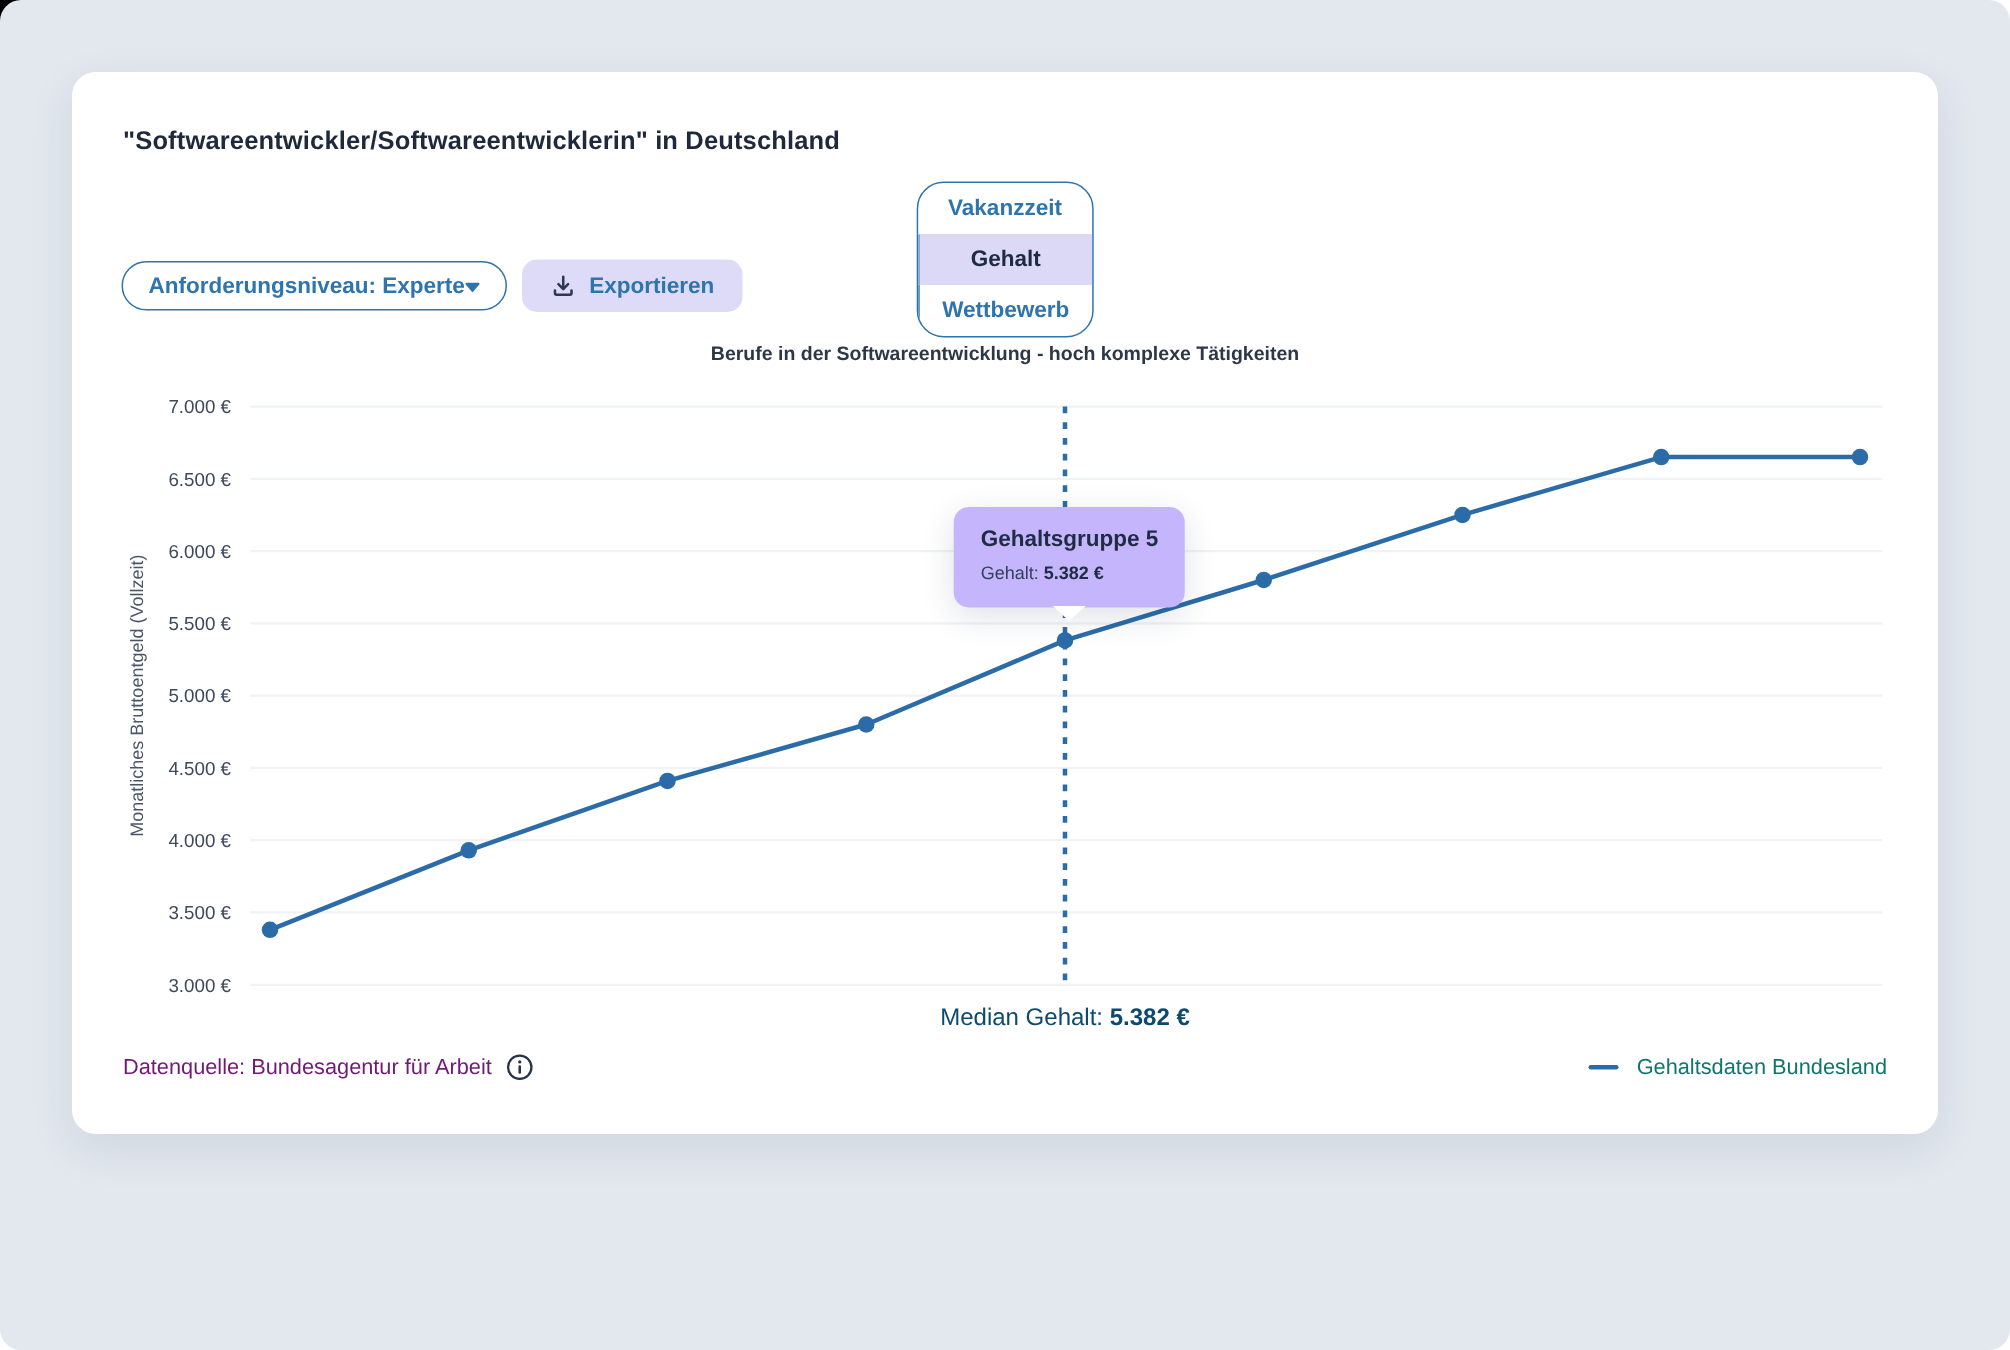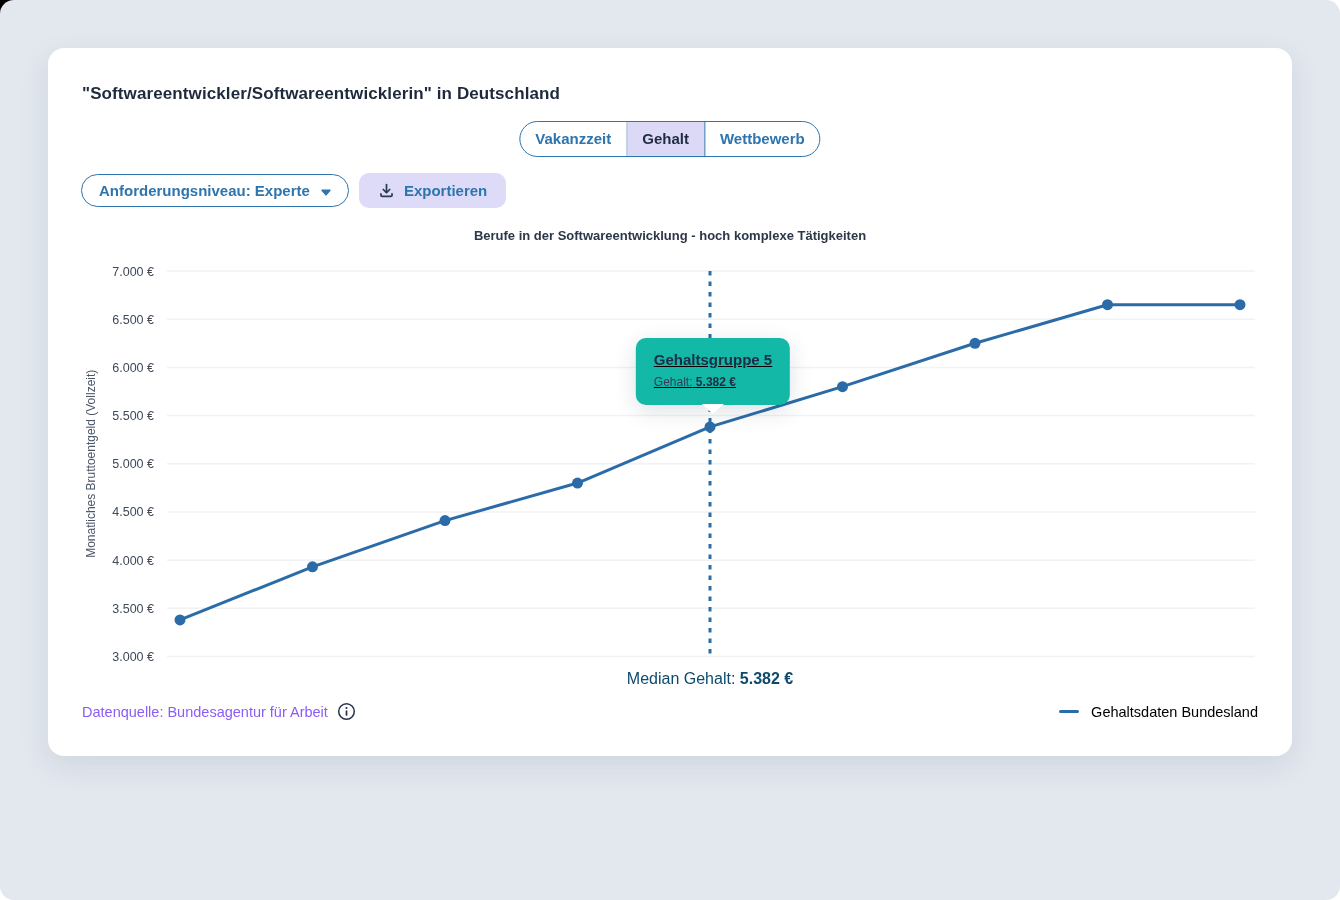--- a/index.html
+++ b/index.html
@@ -17,77 +17,77 @@
     box-shadow:0 10px 30px rgba(30,45,70,.10);
   }
   .card-title{
     position:absolute;left:34px;top:36px;
     font-size:17px;font-weight:bold;color:#1e2a3c;letter-spacing:.1px;
   }
   
   .tab-group{
     position:absolute;top:73px;left:50%;transform:translateX(-50%);
     display:inline-flex;align-items:stretch;
-    border:1.5px solid #2e74ad;border-radius:18px;overflow:hidden;background:#fff;
+    border:1.5px solid #2e74ad;border-radius:18px;overflow:hidden;background:#fff;flex-direction:column;
   }
   .tab{
     appearance:none;background:transparent;border:none;cursor:pointer;
     padding:7px 15px;font-family:inherit;font-size:15px;font-weight:bold;color:#2e74ad;
     line-height:20px;white-space:nowrap;
   }
   .tab + .tab{border-left:1.5px solid #2e74ad;}
   .tab.active{background:#dcd9f7;color:#1f2b40;border-radius:1px;}
   
   .controls{position:absolute;left:33px;top:125px;display:flex;align-items:center;gap:10px;}
   .filter-pill{
-    display:inline-flex;align-items:center;gap:11px;cursor:pointer;background:#fff;
+    display:inline-flex;align-items:center;cursor:pointer;background:#fff;
     border:1.5px solid #2e74ad;border-radius:17px;padding:6px 17px;
     font-family:inherit;font-size:15px;font-weight:bold;color:#2e74ad;line-height:19px;
   }
   .export-btn{
     display:inline-flex;align-items:center;gap:9px;cursor:pointer;
     background:#dedbf8;border:none;border-radius:10px;padding:8px 19px;
     font-family:inherit;font-size:15px;font-weight:bold;color:#2e74ad;line-height:19px;text-align:center;
   }
   .chart-title{
     position:absolute;left:0;right:0;top:180px;text-align:center;
     font-size:13px;font-weight:bold;color:#2c3748;
   }
   #chart-svg{position:absolute;left:0;top:0;}
   #chart-svg .tick{font-size:12.5px;fill:#3e4a5a;}
   #chart-svg .axis-title{font-size:12px;fill:#4a5568;}
   
   .tooltip{
     position:absolute;transform:translateX(-50%);
-    background:#14b8a6;border-radius:10px;padding:10px 18px 11px 18px;
-    box-shadow:0 6px 22px rgba(25,40,70,.14);white-space:nowrap;z-index:3;text-decoration:underline;
+    background:#c4b5fd;border-radius:10px;padding:10px 18px 11px 18px;
+    box-shadow:0 6px 22px rgba(25,40,70,.14);white-space:nowrap;z-index:3;
   }
   .tooltip::after{
     content:"";position:absolute;left:50%;bottom:-9px;transform:translateX(-50%);
     width:0;height:0;border-left:11px solid transparent;border-right:11px solid transparent;
     border-top:10px solid #fff;
   }
   .tooltip .tt-title{display:block;font-size:15px;font-weight:bold;color:#1f2c44;line-height:23px;}
   .tooltip .tt-line{display:block;font-size:12px;color:#33405a;line-height:23px;}
   .tooltip .tt-value{font-weight:bold;color:#1f2c44;}
   .median-label{
     position:absolute;top:622px;transform:translateX(-50%);
     font-size:16px;color:#0c4a6e;white-space:nowrap;
   }
   .median-label b{font-weight:bold;}
   
   .footer{
     position:absolute;left:34px;right:34px;top:654px;
     display:flex;justify-content:space-between;align-items:center;
   }
-  .source{display:inline-flex;align-items:center;gap:9px;font-size:14.5px;color:#8b5cf6;}
+  .source{display:inline-flex;align-items:center;gap:9px;font-size:14.5px;color:#701a75;}
   .info-icon{display:inline-flex;cursor:pointer;color:#27334a;}
   .legend{display:inline-flex;align-items:center;gap:12px;cursor:pointer;}
   .legend-dash{width:20px;height:3px;border-radius:2px;background:#2b6ca8;}
-  .legend-label{font-size:14.5px;color:#000000;}
+  .legend-label{font-size:14.5px;color:#0f766e;}
 </style>
 </head>
 <body>
 
 <div class="corner-artifact"></div>
 <div class="page">
   <div class="card">
 
     <div class="card-title">"Softwareentwickler/Softwareentwicklerin" in Deutschland</div>
 

